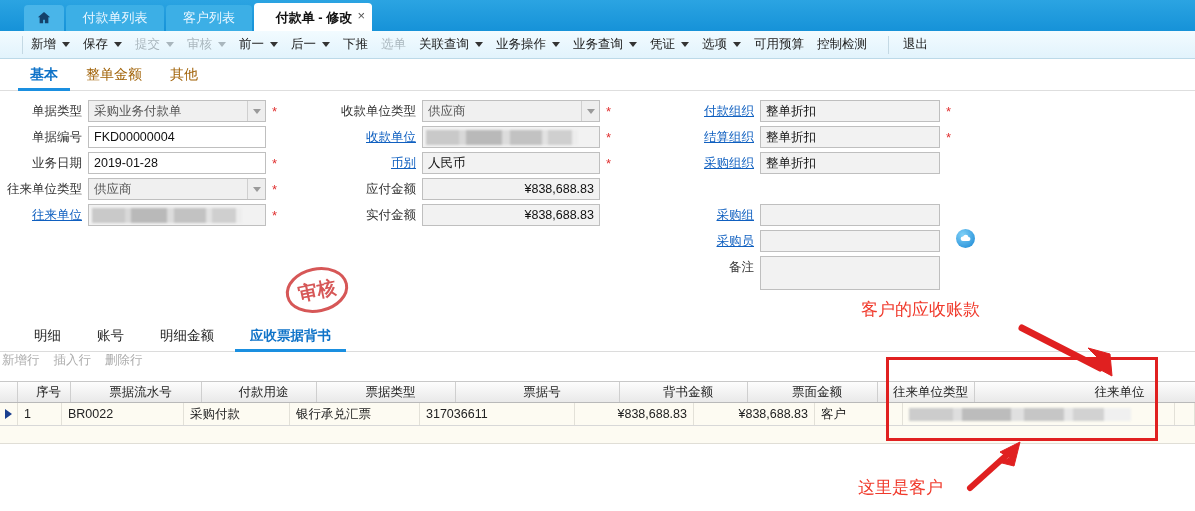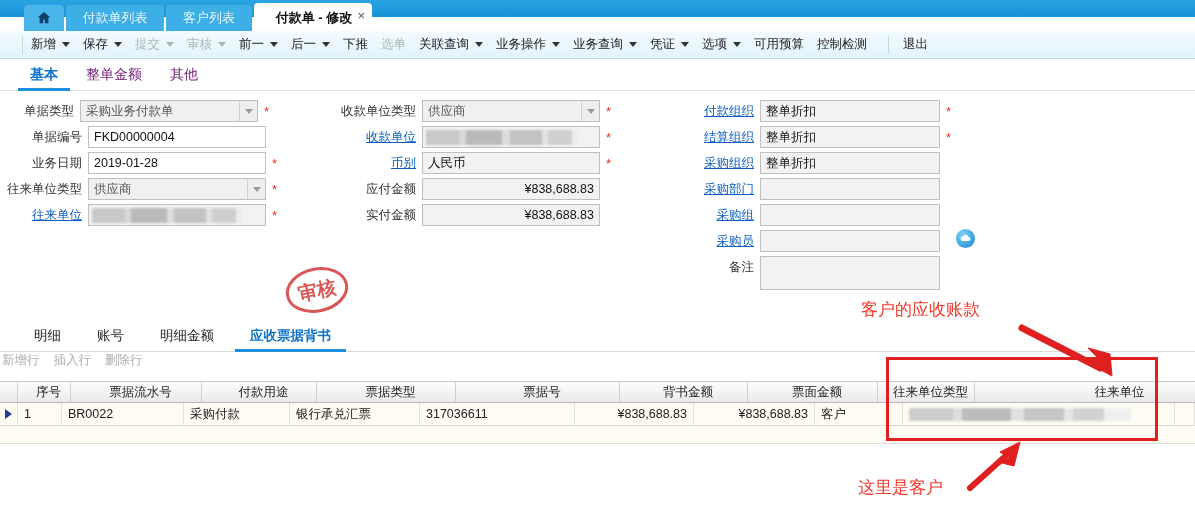--- a/index.html
+++ b/index.html
@@ -9,21 +9,21 @@
     font-family:"Liberation Sans","DejaVu Sans",sans-serif;
     font-size:12px;
     background:#ffffff;
     overflow:hidden;
     position:relative;
     color:#333;
   }
 
   
   .tabbar{
-    position:absolute; left:0; top:0; width:1195px; height:17px;
+    position:absolute; left:0; top:0; width:1195px; height:31px;
     background:#1f9ade;
     background:linear-gradient(#2ba4e2,#1692d8);
   }
   .tab{
     position:absolute; top:5px; height:26px; border-radius:4px 4px 0 0;
     display:flex; align-items:center; justify-content:center;
     font-size:13px; color:#e9f6ff; cursor:pointer;
     background:#3cafe6;
   }
   .tab.home{ left:24px; width:40px; background:#49b5e9; }
@@ -62,21 +62,21 @@
   }
   .tbitem.dis .caret{ border-top-color:#a9b6bd; }
 
   
   .sectabs{
     position:absolute; left:0; top:59px; width:1195px; height:32px;
     background:#fff; border-bottom:1px solid #dedede;
     display:flex; align-items:flex-end; padding-left:16px;
   }
   .sectab{
-    font-size:14px; color:#701a75; padding:0 14px 6px; cursor:pointer;
+    font-size:14px; color:#a16207; padding:0 14px 6px; cursor:pointer;
     position:relative;
   }
   .sectab.active{ color:#0f73c8; font-weight:bold; }
   .sectab.active::after{
     content:""; position:absolute; left:2px; right:2px; bottom:-1px;
     height:3px; background:#1a8fe0;
   }
 
   
   .form{ position:absolute; left:0; top:92px; width:1195px; height:205px; background:#fff; }
@@ -279,21 +279,21 @@
 
 <div class="sectabs">
   <div class="sectab active"><span>基本</span></div>
   <div class="sectab"><span>整单金额</span></div>
   <div class="sectab"><span>其他</span></div>
 </div>
 
 <div class="form">
 
   <div class="fld" style="left:0px;top:8px;">
-    <div class="lbl" style="width:80px;">单据类型</div>
+    <div class="lbl" style="width:88px;">单据类型</div>
     <div class="inp ro" style="width:178px;">
       <span>采购业务付款单</span>
       <span class="ddarrow">
           <i></i>
         </span>
     </div>
     <span class="req">*</span>
   </div>
 
   <div class="fld" style="left:0px;top:34px;">
@@ -395,26 +395,20 @@
     <span class="req">*</span>
   </div>
 
   <div class="fld" style="left:690px;top:60px;">
     <div class="lbl link" style="width:70px;">采购组织</div>
     <div class="inp gray" style="width:180px;">
       <span>整单折扣</span>
     </div>
   </div>
 
-  <div class="fld" style="left:690px;top:86px;">
-    <div class="lbl link" style="width:70px;">采购部门</div>
-    <div class="inp empty" style="width:180px;">
-      <span></span>
-    </div>
-  </div>
 
   <div class="fld" style="left:690px;top:112px;">
     <div class="lbl link" style="width:70px;">采购组</div>
     <div class="inp empty" style="width:180px;">
       <span></span>
     </div>
   </div>
 
   <div class="fld" style="left:690px;top:138px;">
     <div class="lbl link" style="width:70px;">采购员</div>

